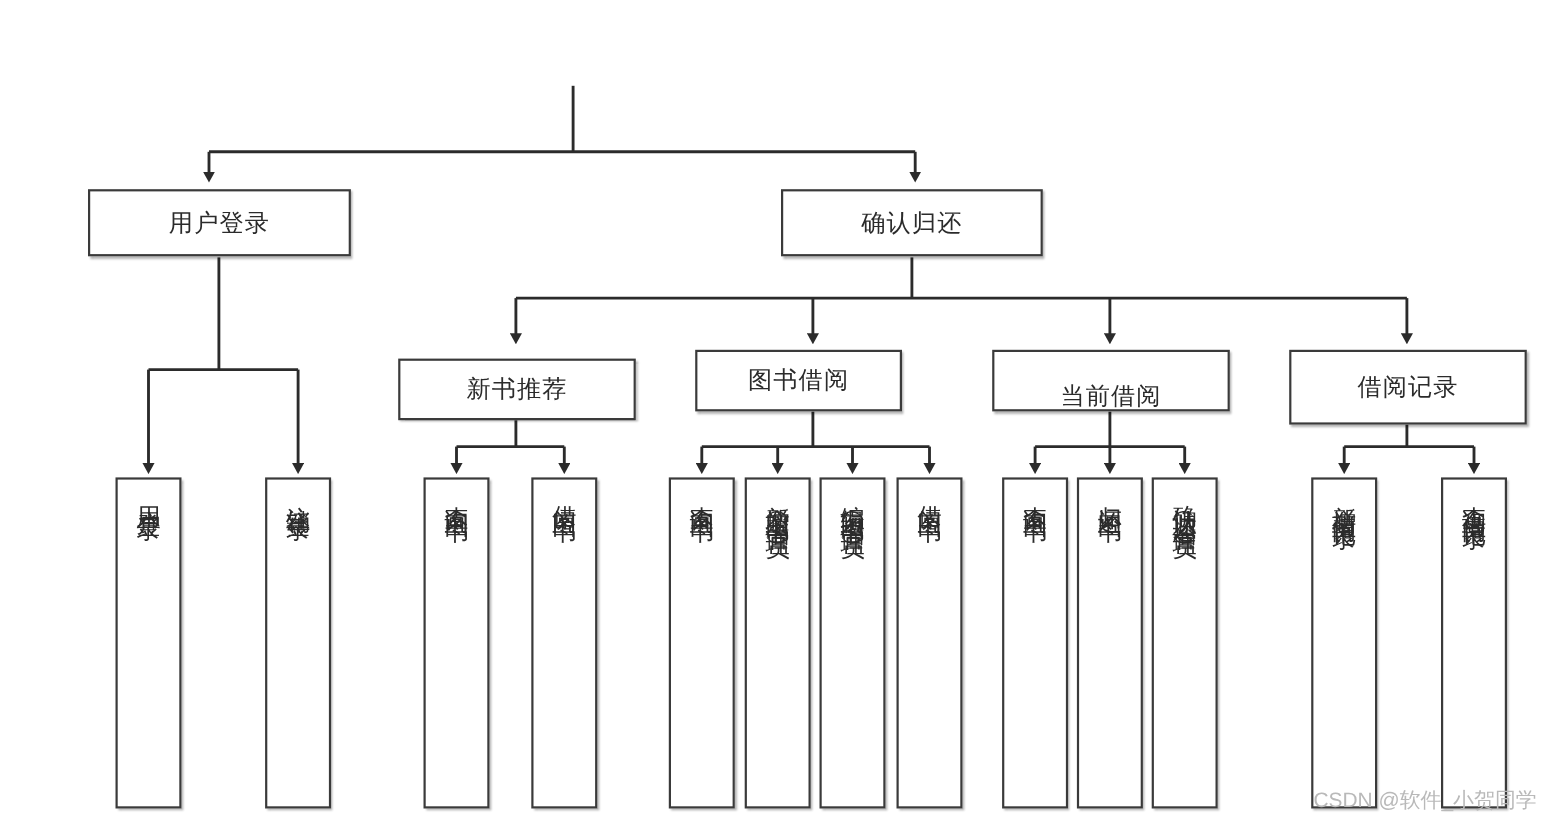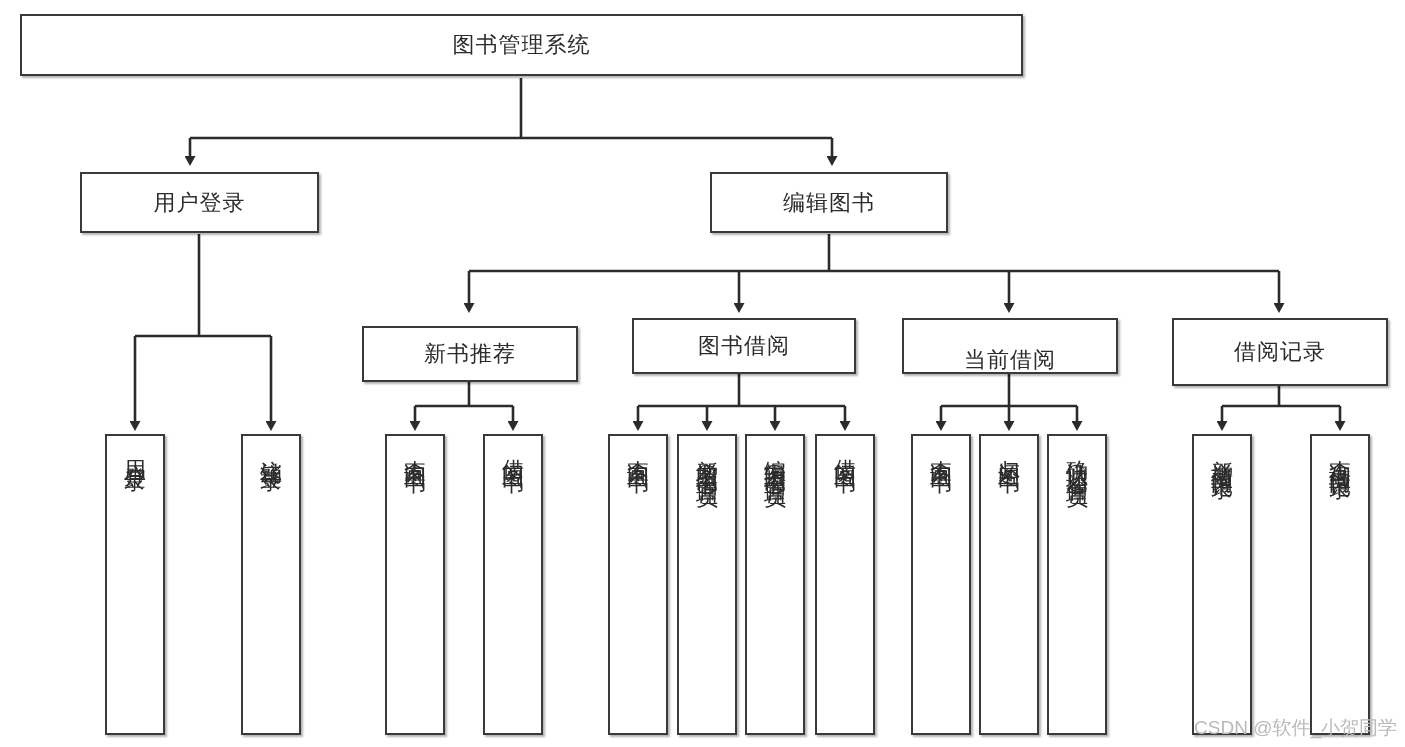--- a/index.html
+++ b/index.html
@@ -120,35 +120,32 @@
       <path d="M1009,406 L1009,422" marker-end="url(#arrow)"></path>
       <path d="M1077,406 L1077,422" marker-end="url(#arrow)"></path>
 
       <path d="M1279,374 L1279,406"></path>
       <path d="M1222,406 L1340,406"></path>
       <path d="M1222,406 L1222,422" marker-end="url(#arrow)"></path>
       <path d="M1340,406 L1340,422" marker-end="url(#arrow)"></path>
     </g>
   </svg>
 
-  <div class="node root" style="left:20px; top:14px; width:1003px; height:62px;">
-    <span class="label">图书管理系统</span>
-  </div>
 
   <div class="node lvl2" style="left:80px; top:172px; width:239px; height:61px;">
     <span class="label">用户登录</span>
   </div>
   <div class="node lvl2" style="left:710px; top:172px; width:238px; height:61px;">
-    <span class="label">编辑图书</span>
+    <span class="label">确认归还</span>
   </div>
 
   <div class="node lvl3" style="left:362px; top:326px; width:216px; height:56px;">
     <span class="label">新书推荐</span>
   </div>
-  <div class="node lvl3" style="left:632px; top:318px; width:224px; height:56px;">
+  <div class="node lvl3" style="left:632px; top:318px; width:188px; height:56px;">
     <span class="label">图书借阅</span>
   </div>
   <div class="node lvl3" style="left:902px; top:318px; width:216px; height:56px;align-items:flex-end;">
     <span class="label">当前借阅</span>
   </div>
   <div class="node lvl3" style="left:1172px; top:318px; width:216px; height:68px;">
     <span class="label">借阅记录</span>
   </div>
 
   <div class="node leaf" style="left:105px; top:434px; width:60px; height:301px;">

